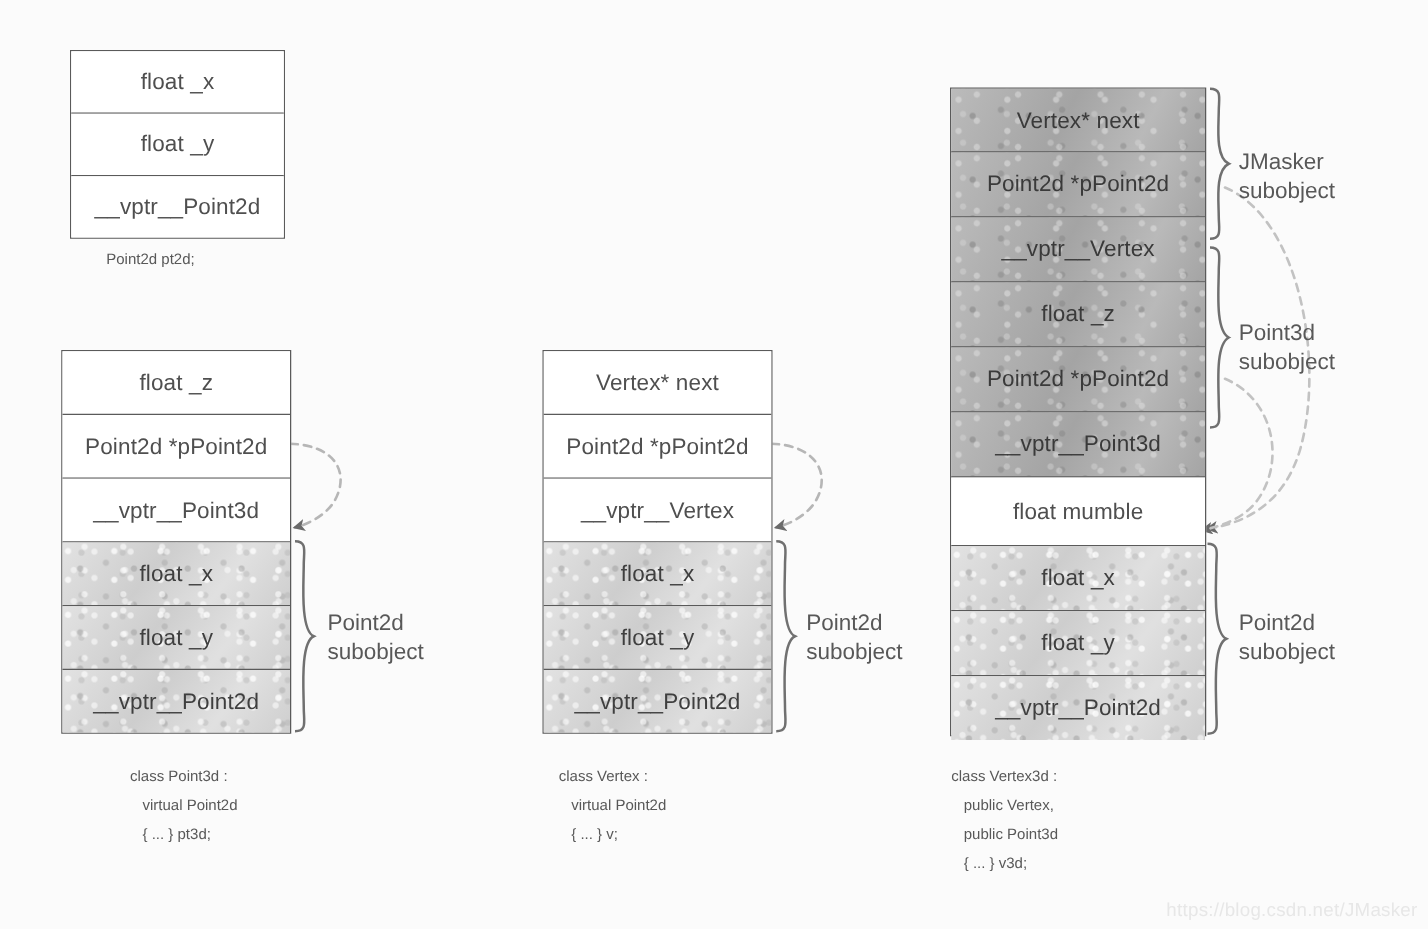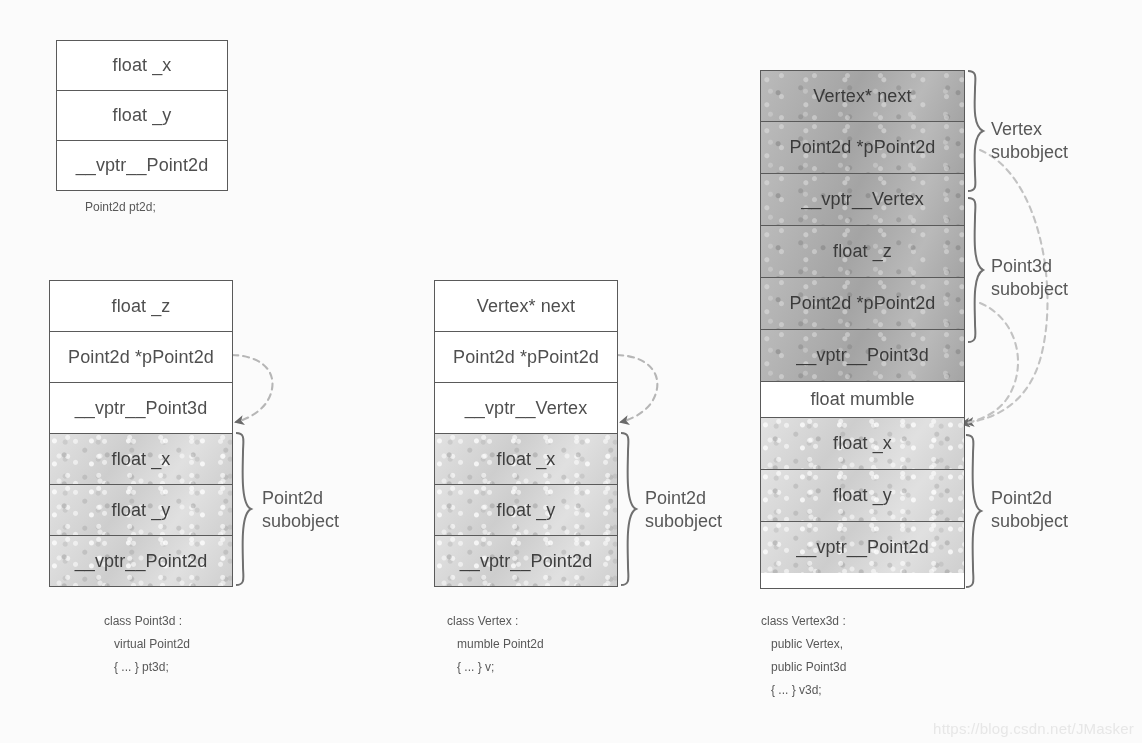--- a/index.html
+++ b/index.html
@@ -213,21 +213,21 @@
     <div class="slot shade-light" style="height:51px;">
       <span>float _y</span>
     </div>
     <div class="slot shade-light" style="height:50px;">
       <span>__vptr__Point2d</span>
     </div>
   </div>
   <div class="brace-label" style="left:645px; top:487px;">Point2d
 subobject</div>
   <div class="caption" style="left:447px; top:610px;">class Vertex :
-   mumble Point2d
+   virtual Point2d
    { ... } v;</div>
 
   <div class="layout-box" style="left:760px; top:70px; width:205px; height:519px;">
     <div class="slot shade-dark" style="height:51px;">
       <span>Vertex* next</span>
     </div>
     <div class="slot shade-dark" style="height:52px;">
       <span>Point2d *pPoint2d</span>
     </div>
     <div class="slot shade-dark" style="height:52px;">
@@ -235,35 +235,35 @@
     </div>
     <div class="slot shade-dark" style="height:52px;">
       <span>float _z</span>
     </div>
     <div class="slot shade-dark" style="height:52px;">
       <span>Point2d *pPoint2d</span>
     </div>
     <div class="slot shade-dark" style="height:52px;">
       <span>__vptr__Point3d</span>
     </div>
-    <div class="slot plain" style="height:36px;">
+    <div class="slot plain" style="height:55px;">
       <span>float mumble</span>
     </div>
     <div class="slot shade-light" style="height:52px;">
       <span>float _x</span>
     </div>
     <div class="slot shade-light" style="height:52px;">
       <span>float _y</span>
     </div>
     <div class="slot shade-light" style="height:51px;">
       <span>__vptr__Point2d</span>
     </div>
   </div>
 
-  <div class="brace-label" style="left:991px; top:118px;">Vertex
+  <div class="brace-label" style="left:991px; top:118px;">JMasker
 subobject</div>
   <div class="brace-label" style="left:991px; top:255px;">Point3d
 subobject</div>
   <div class="brace-label" style="left:991px; top:487px;">Point2d
 subobject</div>
 
   <div class="caption" style="left:761px; top:610px;">class Vertex3d :
    public Vertex,
    public Point3d
    { ... } v3d;</div>

